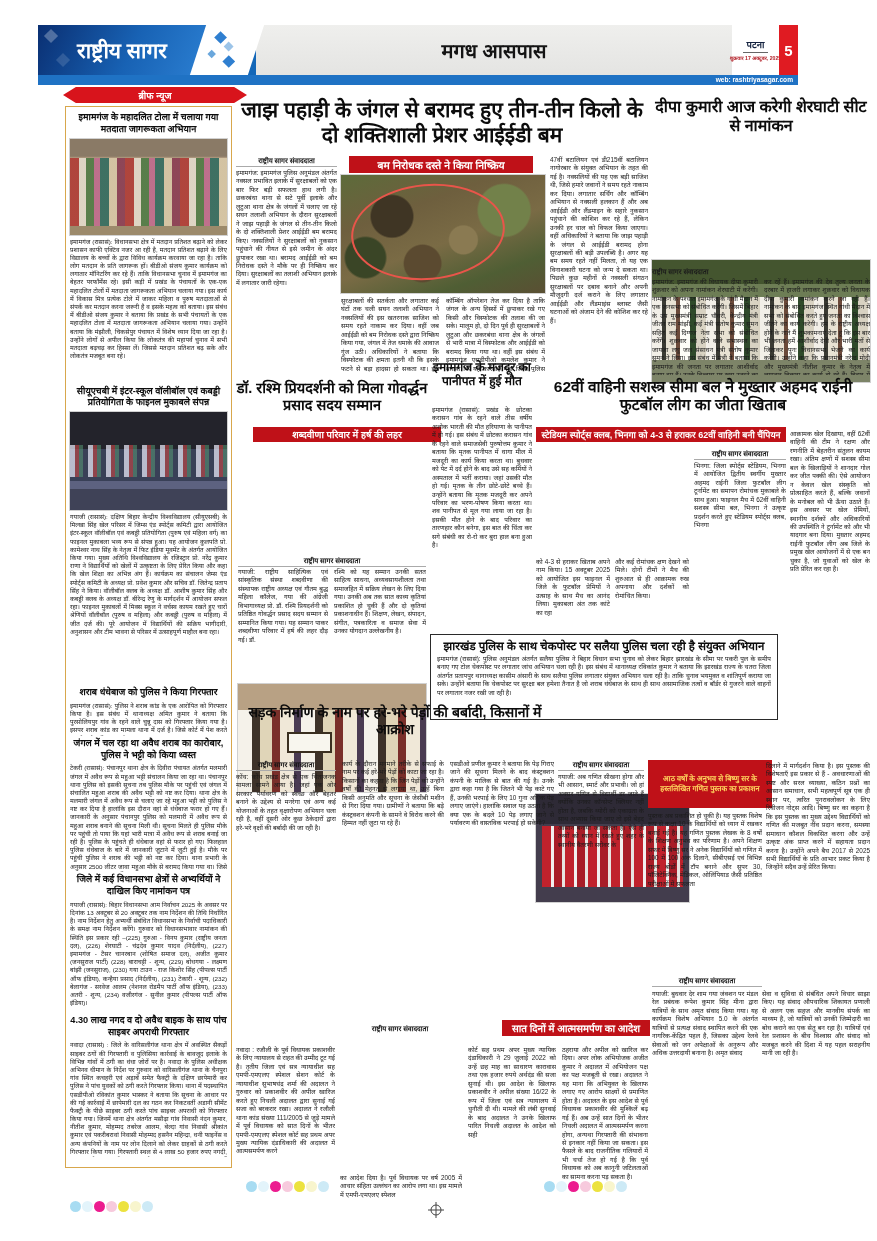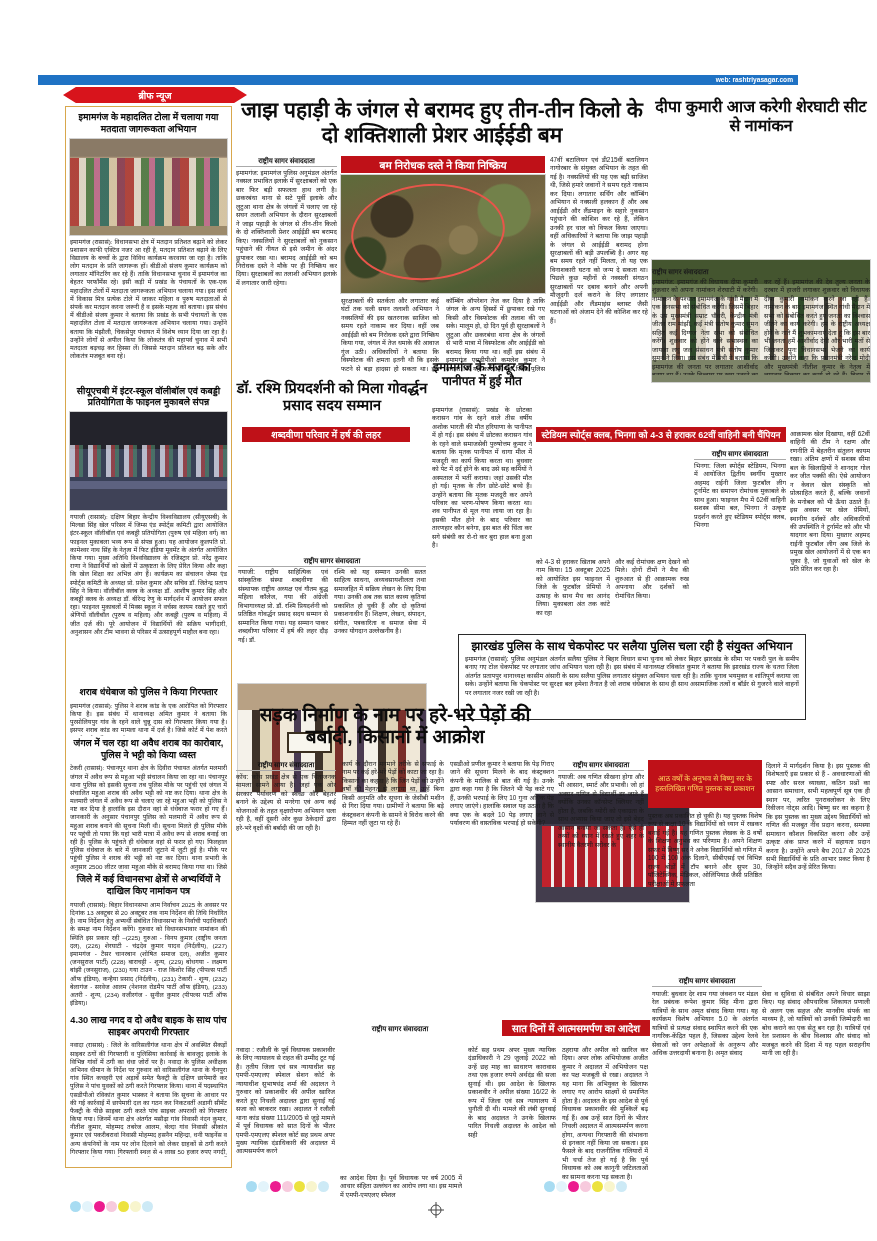--- a/index.html
+++ b/index.html
@@ -76,35 +76,56 @@
   .ph-award::before{content:'';position:absolute;left:0;right:0;top:24%;bottom:0;
     background:repeating-linear-gradient(90deg,#f5f2ea 0 14px,#3d3229 14px 22px,#e0d5b8 22px 34px,
     #7a2f2a 34px 42px,#f0e8d8 42px 56px,#4a3b52 56px 63px);}
   .ph-award::after{content:'';position:absolute;left:26%;top:44%;width:22%;height:16%;
     background:#f8f6ee;border:2px solid #3a2f20;}
   .ph-team{background:linear-gradient(180deg,#2e2a36 0%,#2e2a36 28%,#433d4d 28%);}
   .ph-team::before{content:'';position:absolute;left:4%;right:4%;top:30%;bottom:14%;
     background:repeating-linear-gradient(90deg,#c0222c 0 9px,#f2f0ee 9px 12px,#a81d27 12px 20px,#e8e4e0 20px 23px);}
   
   .jh-box{left:430px;top:634px;width:348px;height:86px;border:1.5px solid #2a2a2a;
-          padding:3px 6px;box-sizing:border-box;overflow:hidden;margin-left:28px;}
+          padding:3px 6px;box-sizing:border-box;overflow:hidden;}
   .jh-head{font-size:11.5px;font-weight:800;text-align:center;color:#0c0c0c;margin-bottom:2px;}
   
-  .math-redbox{left:648px;top:760px;width:114px;height:48px;background:#bf1118;color:#ffd75e;
-               font-size:7.4px;font-weight:400;text-align:center;line-height:1.35;
+  .math-redbox{left:648px;top:760px;width:124px;height:48px;background:#bf1118;color:#ffd75e;
+               font-size:7.4px;font-weight:700;text-align:center;line-height:1.35;
                display:flex;align-items:center;justify-content:center;padding:2px 4px;box-sizing:border-box;}
   
   .dots span.dot{width:11px;height:11px;border-radius:50%;display:inline-block;margin-right:1px;}
   .crosshair{left:428px;top:1202px;}
 </style>
 </head>
 <body>
 
 <div class="page">
 
+  <div class="abs masthead">
+    <div class="logo-band">
+      <i style="left:8px;top:6px"></i>
+      <i style="left:20px;top:30px;opacity:.5"></i>
+      <span>राष्ट्रीय सागर</span>
+    </div>
+    <div class="slant">
+      <i style="left:14px;top:8px;width:9px;height:9px"></i>
+      <i style="left:26px;top:18px;width:7px;height:7px;background:#9cc4e8"></i>
+      <i style="left:12px;top:26px;width:6px;height:6px;background:#6aa7dc"></i>
+      <i style="left:30px;top:32px;width:9px;height:9px;background:#2f7fd0"></i>
+    </div>
+    <div class="center-band">
+      <span>मगध आसपास</span>
+    </div>
+    <div class="patna-box">
+      <span class="patna-city">पटना</span>
+      <span class="patna-date">शुक्रवार 17 अक्टूबर, 2025</span>
+    </div>
+    <div class="page-num">5</div>
+  </div>
   <div class="abs web-strip">web: rashtriyasagar.com</div>
 
   <div class="abs brief-ribbon">ब्रीफ न्यूज</div>
 
   <div class="abs briefs">
     <div>
       <h3 class="btitle">इमामगंज के महादलित टोला में चलाया गया मतदाता जागरूकता अभियान</h3>
       <div class="ph ph-crowd" style="height:96px;margin-bottom:3px"></div>
       <div class="btext" style="height:146px">इमामगंज (रासासं): विधानसभा क्षेत्र में मतदान प्रतिशत बढ़ाने को लेकर प्रशासन काफी एक्टिव नजर आ रही है, मतदान प्रतिशत बढ़ाने के लिए विद्यालय के बच्चों के द्वारा विविध कार्यक्रम करवाया जा रहा है। ताकि लोग मतदान के प्रति जागरूक हों। बीडीओ संजय कुमार कार्यक्रम को लगातार मॉनिटरिंग कर रहे हैं। ताकि विधानसभा चुनाव में इमामगंज का बेहतर परफॉर्मेंस रहे। इसी कड़ी में प्रखंड के पंचायतों के एक-एक महादलित टोलों में मतदाता जागरूकता अभियान चलाया गया। इस कार्य में विकास मित्र प्रत्येक टोले में जाकर महिला व पुरुष मतदाताओं से संपर्क कर मतदान करना जरूरी है व इसके महत्व को बताया। इस संबंध में बीडीओ संजय कुमार ने बताया कि प्रखंड के सभी पंचायतों के एक महादलित टोला में मतदाता जागरूकता अभियान चलाया गया। उन्होंने बताया कि मंझौली, चिकसेपुर पंचायत में विशेष ध्यान दिया जा रहा है। उन्होंने लोगों से अपील किया कि लोकतंत्र की महापर्व चुनाव में सभी मतदाता बढ़चढ़ कर हिस्सा लें। जिससे मतदान प्रतिशत बढ़ सके और लोकतंत्र मजबूत बना रहे।</div>
     </div>
@@ -129,60 +150,61 @@
       <h3 class="btitle">4.30 लाख नगद व दो अवैध बाइक के साथ पांच साइबर अपराधी गिरफ्तार</h3>
       <div class="btext" style="height:116px">नवादा (रासासं) : जिले के वारिसलीगंज थाना क्षेत्र में अवस्थित सैकड़ों साइबर ठगों की गिरफ्तारी व पुलिसिया कार्रवाई के बावजूद इलाके के विभिन्न गांवों में ठगी का धंधा जोरों पर है। नवादा के पुलिस अधीक्षक अभिनव धीमान के निर्देश पर गुरुवार को वारिसलीगंज थाना के चैनपुरा गांव स्थित कचहरी एवं अड़ाबें समेत फैक्ट्री के दक्षिण छापेमारी कर पुलिस ने पांच युवकों को ठगी करते गिरफ्तार किया। थाना में पदस्थापित एसडीपीओ रविकांत कुमार भास्कर ने बताया कि सूचना के आधार पर की गई कार्रवाई में छापेमारी दल का गठन कर निकटवर्ती अडानी सीमेंट फैक्ट्री के पीछे साइबर ठगी करते पांच साइबर अपराधी को गिरफ्तार किया गया। जिनमें थाना क्षेत्र अंतर्गत मसौढ़ा गांव निवासी नंदन कुमार, नीतीश कुमार, मोहम्मद तबरेज आलम, बेल्दा गांव निवासी श्रीकांत कुमार एवं पकरीबरावां निवासी मोहम्मद हसनैन महिन्द्रा, धनी फाइनेंस व अन्य कंपनियों के नाम पर लोन दिलाने को लेकर ग्राहकों से ठगी करते गिरफ्तार किया गया। गिरफ्तारी स्थल से 4 लाख 50 हजार रुपए नगदी, एन्ड्राइड मोबाइल, उड़ीसा, मध्य प्रदेश व गुजरात राज्य का 15 फर्जी सिम सहित दो मोटरसाइकिल बरामद किया गया। गिरफ्तार किए गए सभी युवकों ने ठगी धंधे में अपनी संलिप्तता स्वीकार की है।</div>
     </div>
   </div>
 
   <div class="abs hl" style="left:236px;top:98px;width:412px;font-size:21px;line-height:1.17">जाझ पहाड़ी के जंगल से बरामद हुए तीन-तीन किलो के दो शक्तिशाली प्रेशर आईईडी बम</div>
   <div class="abs" style="left:236px;top:156px;width:101px;height:216px">
     <div class="byline">राष्ट्रीय सागर संवाददाता</div>
     <div class="txt" style="height:202px">इमामगंज: इमामगंज पुलिस अनुमंडल अंतर्गत नक्सल प्रभावित इलाके में सुरक्षाबलों को एक बार फिर बड़ी सफलता हाथ लगी है। छकरबंधा थाना से सटे पूर्वी इलाके और लुटुआ थाना क्षेत्र के जंगलों में चलाए जा रहे सघन तलाशी अभियान के दौरान सुरक्षाबलों ने जाझ पहाड़ी के जंगल से तीन-तीन किलो के दो शक्तिशाली प्रेशर आईईडी बम बरामद किए। नक्सलियों ने सुरक्षाबलों को नुकसान पहुंचाने की नीयत से इसे जमीन के अंदर छुपाकर रखा था। बरामद आईईडी को बम निरोधक दस्ते ने मौके पर ही निष्क्रिय कर दिया। सुरक्षाबलों का तलाशी अभियान इलाके में लगातार जारी रहेगा।</div>
   </div>
-  <div class="abs kicker" style="left:341px;top:156px;width:204px;height:17px;font-size:10.5px">बम निरोधक दस्ते ने किया निष्क्रिय</div>
+  <div class="abs kicker" style="left:349px;top:156px;width:184px;height:17px;font-size:10.5px">बम निरोधक दस्ते ने किया निष्क्रिय</div>
   <div class="abs ph ph-forest" style="left:341px;top:175px;width:204px;height:118px">
     <div class="red-ellipse"></div>
   </div>
   <div class="abs txt" style="left:341px;top:297px;width:98px;height:75px">सुरक्षाबलों की सतर्कता और लगातार कई घंटों तक चली सघन तलाशी अभियान ने नक्सलियों की इस खतरनाक साजिश को समय रहते नाकाम कर दिया। वहीं जब आईईडी को बम निरोधक दस्ते द्वारा निष्क्रिय किया गया, जंगल में तेज धमाके की आवाज गूंज उठी। अधिकारियों ने बताया कि विस्फोटक की क्षमता इतनी थी कि इसके फटने से बड़ा हादसा हो सकता था। इस बरामदगी के बाद सुरक्षाबलों ने पूरे इलाके में</div>
   <div class="abs txt" style="left:446px;top:297px;width:99px;height:75px">कॉम्बिंग ऑपरेशन तेज कर दिया है ताकि जंगल के अन्य हिस्सों में छुपाकर रखे गए किसी और विस्फोटक की तलाश की जा सके। मालूम हो, दो दिन पूर्व ही सुरक्षाबलों ने लुटुआ और छकरबंधा थाना क्षेत्र के जंगलों से भारी मात्रा में विस्फोटक और आईईडी को बरामद किया गया था। वहीं इस संबंध में इमामगंज एसडीपीओ कमलेश कुमार ने बताया कि यह कार्रवाई गया जिला पुलिस और सीआरपीएफ की</div>
   <div class="abs txt" style="left:550px;top:156px;width:98px;height:216px">47वीं बटालियन एवं डी215वीं बटालियन नागोरबार के संयुक्त अभियान के तहत की गई है। नक्सलियों की यह एक बड़ी साजिश थी, जिसे हमारे जवानों ने समय रहते नाकाम कर दिया। लगातार सर्चिंग और कॉम्बिंग अभियान से नक्सली हलकान हैं और अब आईईडी और लैंडमाइन के सहारे नुकसान पहुंचाने की कोशिश कर रहे हैं, लेकिन उनकी हर चाल को विफल किया जाएगा। वहीं अधिकारियों ने बताया कि जाझ पहाड़ी के जंगल से आईईडी बरामद होना सुरक्षाबलों की बड़ी उपलब्धि है। अगर यह बम समय रहते नहीं मिलता, तो यह एक विनाशकारी घटना को जन्म दे सकता था। पिछले कुछ महीनों से नक्सली संगठन सुरक्षाबलों पर दबाव बनाने और अपनी मौजूदगी दर्ज कराने के लिए लगातार आईईडी और लैंडमाइंस ब्लास्ट जैसी घटनाओं को अंजाम देने की कोशिश कर रहे हैं।</div>
 
   <div class="abs hl" style="left:652px;top:98px;width:218px;font-size:16px">दीपा कुमारी आज करेगी शेरघाटी सीट से नामांकन</div>
   <div class="abs ph ph-field" style="left:652px;top:142px;width:218px;height:122px"></div>
   <div class="abs" style="left:652px;top:267px;width:120px;font-size:6.9px;font-weight:bold">राष्ट्रीय सागर संवाददाता</div>
   <div class="abs txt" style="left:652px;top:278px;width:106px;height:97px">इमामगंज: इमामगंज की विधायक दीपा कुमारी शुक्रवार को अपना नामांकन शेरघाटी में करेंगी। नामांकन के पश्चात इमामगंज के गांधी मैदान में एक जनसभा को संबोधित करेंगी। जिसमें बिहार के उप मुख्यमंत्री सम्राट चौधरी, केन्द्रीय मंत्री जीतन राम मांझी, कई मंत्री संतोष कुमार सुमन सहित कई दिग्गज नेता सभा को संबोधित करेंगे। शुक्रवार को होने वाले सभास्थल का जायजा लघु जल संसाधन मंत्री संतोष कुमार सुमन ने लिया। इस संबंध में मंत्री ने बताया कि इमामगंज की जनता पर लगातार आशीर्वाद बनाए हुए हैं। उनके विश्वास पर खरा उतरने का भरपुर कोशिश हम सब</div>
   <div class="abs txt" style="left:764px;top:278px;width:106px;height:97px">कर रहें हैं। इमामगंज की देव तुल्य जनता के दरबार में हाजरी लगाकर शुक्रवार को विधायक दीपा कुमारी नामांकन करने जा रही हैं। नामांकन के बाद इमामगंज स्थित गांधी मैदान में सभा को संबोधित करते हुए जनता का विश्वास जीतने का कार्य करेगी। हम के राष्ट्रीय अध्यक्ष होने के नाते मैं शुभकामनाएं देता हूं कि इस बार भी जनता हमें आशीर्वाद देगी और भारी मतों से जिताकर पुनः विधानसभा भेजने का कार्य करेगी। उन्होंने कहा कि प्रधानमंत्री नरेन्द्र मोदी और मुख्यमंत्री नीतीश कुमार के नेतृत्व में लगातार विकास का कार्य हो रहे हैं। बिहार में पुनः पूर्ण बहुमत से एनडीए की सरकार बनेगी।</div>
 
   <div class="abs hl" style="left:236px;top:380px;width:192px;font-size:14.5px">डॉ. रश्मि प्रियदर्शनी को मिला गोवर्द्धन प्रसाद सदय सम्मान</div>
-  <div class="abs kicker" style="left:242px;top:427px;width:168px;height:15px;font-size:9.5px">शब्दवीणा परिवार में हर्ष की लहर</div>
+  <div class="abs kicker" style="left:253px;top:427px;width:188px;height:15px;font-size:9.5px">शब्दवीणा परिवार में हर्ष की लहर</div>
   <div class="abs ph ph-award" style="left:238px;top:444px;width:188px;height:108px"></div>
   <div class="abs byline" style="left:238px;top:556px;width:188px">राष्ट्रीय सागर संवाददाता</div>
   <div class="abs txt" style="left:238px;top:568px;width:90px;height:140px">गयाजी: राष्ट्रीय साहित्यिक एवं सांस्कृतिक संस्था शब्दवीणा की संस्थापक राष्ट्रीय अध्यक्ष एवं गौतम बुद्ध महिला कॉलेज, गया की अंग्रेजी विभागाध्यक्ष प्रो. डॉ. रश्मि प्रियदर्शनी को प्रतिष्ठित गोवर्द्धन प्रसाद सदय सम्मान से सम्मानित किया गया। यह सम्मान पाकर शब्दवीणा परिवार में हर्ष की लहर दौड़ गई। डॉ.</div>
   <div class="abs txt" style="left:334px;top:568px;width:92px;height:140px">रश्मि को यह सम्मान उनकी सतत साहित्य साधना, अध्यवसायशीलता तथा समाजहित में सक्रिय लेखन के लिए दिया गया। उनकी अब तक सात काव्य कृतियां प्रकाशित हो चुकी हैं और दो कृतियां प्रकाशनाधीन हैं। शिक्षण, लेखन, संपादन, संगीत, पत्रकारिता व समाज सेवा में उनका योगदान उल्लेखनीय है।</div>
 
   <div class="abs hl" style="left:432px;top:360px;width:100px;font-size:12px">इमामगंज के मजदूर का पानीपत में हुई मौत</div>
   <div class="abs txt" style="left:432px;top:406px;width:100px;height:224px">इमामगंज (रासासं): प्रखंड के छोटका करासन गांव के रहने वाले तीस वर्षीय अशोक भारती की मौत हरियाणा के पानीपत में हो गई। इस संबंध में छोटका करासन गांव के रहने वाले समाजसेवी पुरुषोत्तम कुमार ने बताया कि मृतक पानीपत में धागा मील में मजदूरी का कार्य किया करता था। बुधवार को पेट में दर्द होने के बाद उसे सह कर्मियों ने अस्पताल में भर्ती कराया। जहां उसकी मौत हो गई। मृतक के तीन छोटे-छोटे बच्चे हैं। उन्होंने बताया कि मृतक मजदूरी कर अपने परिवार का भरण-पोषण किया करता था। शव पानीपत से मूल गया लाया जा रहा है। इसकी मौत होने के बाद परिवार का तारणहार कौन बनेगा, इस बात की चिंता कर सगे संबंधी का रो-रो कर बुरा हाल बना हुआ है।</div>
 
+  <div class="abs hl" style="left:536px;top:378px;width:334px;font-size:15.5px">62वीं वाहिनी सशस्त्र सीमा बल ने मुख्तार अहमद राईनी फुटबॉल लीग का जीता खिताब</div>
   <div class="abs kicker" style="left:536px;top:427px;width:250px;height:15px;font-size:9px">स्टेडियम स्पोर्ट्स क्लब, भिनगा को 4-3 से हराकर 62वीं वाहिनी बनी चैंपियन</div>
   <div class="abs ph ph-team" style="left:536px;top:446px;width:153px;height:108px"></div>
   <div class="abs" style="left:694px;top:449px;width:92px">
     <div class="byline">राष्ट्रीय सागर संवाददाता</div>
     <div class="txt" style="height:170px">भिनगा: जिला स्पोर्ट्स स्टेडियम, भिनगा में आयोजित द्वितीय स्वर्गीय मुख्तार अहमद राईनी जिला फुटबॉल लीग टूर्नामेंट का समापन रोमांचक मुकाबले के साथ हुआ। फाइनल मैच में 62वीं वाहिनी सशस्त्र सीमा बल, भिनगा ने उत्कृष्ट प्रदर्शन करते हुए स्टेडियम स्पोर्ट्स क्लब, भिनगा</div>
   </div>
   <div class="abs txt" style="left:536px;top:558px;width:74px;height:72px">को 4-3 से हराकर खिताब अपने नाम किया। 15 अक्टूबर 2025 को आयोजित इस फाइनल में जिले के फुटबॉल प्रेमियों ने उत्साह के साथ मैच का आनंद लिया। मुकाबला अंत तक कांटे का रहा</div>
   <div class="abs txt" style="left:615px;top:558px;width:74px;height:72px">और कई रोमांचक क्षण देखने को मिले। दोनों टीमों ने मैच की शुरुआत से ही आक्रामक रुख अपनाया और दर्शकों को रोमांचित किया।</div>
   <div class="abs txt" style="left:790px;top:430px;width:80px;height:270px">आक्रामक खेल दिखाया, वहीं 62वीं वाहिनी की टीम ने रक्षण और रणनीति में बेहतरीन संतुलन कायम रखा। अंतिम क्षणों में सशस्त्र सीमा बल के खिलाड़ियों ने शानदार गोल कर जीत पक्की की। ऐसे आयोजन न केवल खेल संस्कृति को प्रोत्साहित करते हैं, बल्कि जवानों के मनोबल को भी ऊँचा उठाते हैं। इस अवसर पर खेल प्रेमियों, स्थानीय दर्शकों और अधिकारियों की उपस्थिति ने टूर्नामेंट को और भी यादगार बना दिया। मुख्तार अहमद राईनी फुटबॉल लीग अब जिले के प्रमुख खेल आयोजनों में से एक बन चुका है, जो युवाओं को खेल के प्रति प्रेरित कर रहा है।</div>
 
   <div class="abs jh-box">
     <div class="jh-head">झारखंड पुलिस के साथ चेकपोस्ट पर सलैया पुलिस चला रही है संयुक्त अभियान</div>
     <div class="txt" style="height:62px">इमामगंज (रासासं): पुलिस अनुमंडल अंतर्गत सलैया पुलिस ने बिहार विधान सभा चुनाव को लेकर बिहार झारखंड के सीमा पर पकरी पुल के समीप बनाए गए टोल चेकपोस्ट पर लगातार जांच अभियान चला रही है। इस संबंध में थानाध्यक्ष रविकांत कुमार ने बताया कि झारखंड राज्य के चतरा जिला अंतर्गत प्रतापपुर थानाध्यक्ष कासीम अंसारी के साथ सलैया पुलिस लगातार संयुक्त अभियान चला रही है। ताकि चुनाव भयमुक्त व शांतिपूर्ण कराया जा सके। उन्होंने बताया कि चेकपोस्ट पर सुरक्षा बल हमेशा तैनात है जो शराब धंधेबाज के साथ ही साथ असामाजिक तत्वों व बॉर्डर से गुजरने वाले वाहनों पर लगातार नजर रखी जा रही है।</div>
   </div>
 
-  <div class="abs hl" style="left:236px;top:704px;width:318px;font-size:19px">सड़क निर्माण के नाम पर हरे-भरे पेड़ों की बर्बादी, किसानों में आक्रोश</div>
+  <div class="abs hl" style="left:236px;top:704px;width:318px;font-size:14px">सड़क निर्माण के नाम पर हरे-भरे पेड़ों की बर्बादी, किसानों में आक्रोश</div>
   <div class="abs" style="left:236px;top:760px;width:100px">
     <div class="byline">राष्ट्रीय सागर संवाददाता</div>
     <div class="txt" style="height:152px">कोंच: कोंच प्रखंड क्षेत्र से एक चिंताजनक मामला सामने आया है। जहां एक ओर सरकार पर्यावरण को स्वच्छ और बेहतर बनाने के उद्देश्य से मनरेगा एवं अन्य कई योजनाओं के तहत वृक्षारोपण अभियान चला रही है, वहीं दूसरी ओर कुछ ठेकेदारों द्वारा हरे-भरे वृक्षों की बर्बादी की जा रही है।</div>
   </div>
   <div class="abs txt" style="left:342px;top:760px;width:102px;height:165px">कार्य के दौरान मनमाने तरीके से सफाई के नाम पर कई हरे-भरे पेड़ों को काटा जा रहा है। किसानों का कहना है कि जिन पेड़ों को उन्होंने वर्षों की मेहनत से लगाया था, उन्हें बिना किसी अनुमति और सूचना के जेसीबी मशीन से गिरा दिया गया। ग्रामीणों ने बताया कि बड़े कंस्ट्रक्शन कंपनी के सामने वे विरोध करने की हिम्मत नहीं जुटा पा रहे हैं।</div>
   <div class="abs txt" style="left:450px;top:760px;width:104px;height:165px">एसडीओ प्रणील कुमार ने बताया कि पेड़ गिराए जाने की सूचना मिलने के बाद कंस्ट्रक्शन कंपनी के मालिक से बात की गई है। उनके द्वारा कहा गया है कि जितने भी पेड़ काटे गए हैं, उनकी भरपाई के लिए 10 गुना अधिक पेड़ लगाए जाएंगे। हालांकि सवाल यह उठता है कि क्या एक के बदले 10 पेड़ लगाए जाने से पर्यावरण की वास्तविक भरपाई हो सकेगी?</div>
 
   <div class="abs" style="left:558px;top:760px;width:86px">
     <div class="byline">राष्ट्रीय सागर संवाददाता</div>
     <div class="txt" style="height:156px">गयाजी: अब गणित सीखना होगा और भी आसान, स्मार्ट और प्रभावी। जो हां अक्सर गणित से विद्यार्थी डर जाते हैं क्योंकि उनका कॉन्सेप्ट क्लियर नहीं होता है, जबकि थ्योरी को एकाग्रता के साथ अभ्यास किया जाए तो इसे बेहद आसान बनाया जा सकता है। ऐसे ही तथ्यों को ध्यान में रखते हुए शहर के स्थानीय वैतरणी सरोवर के</div>

